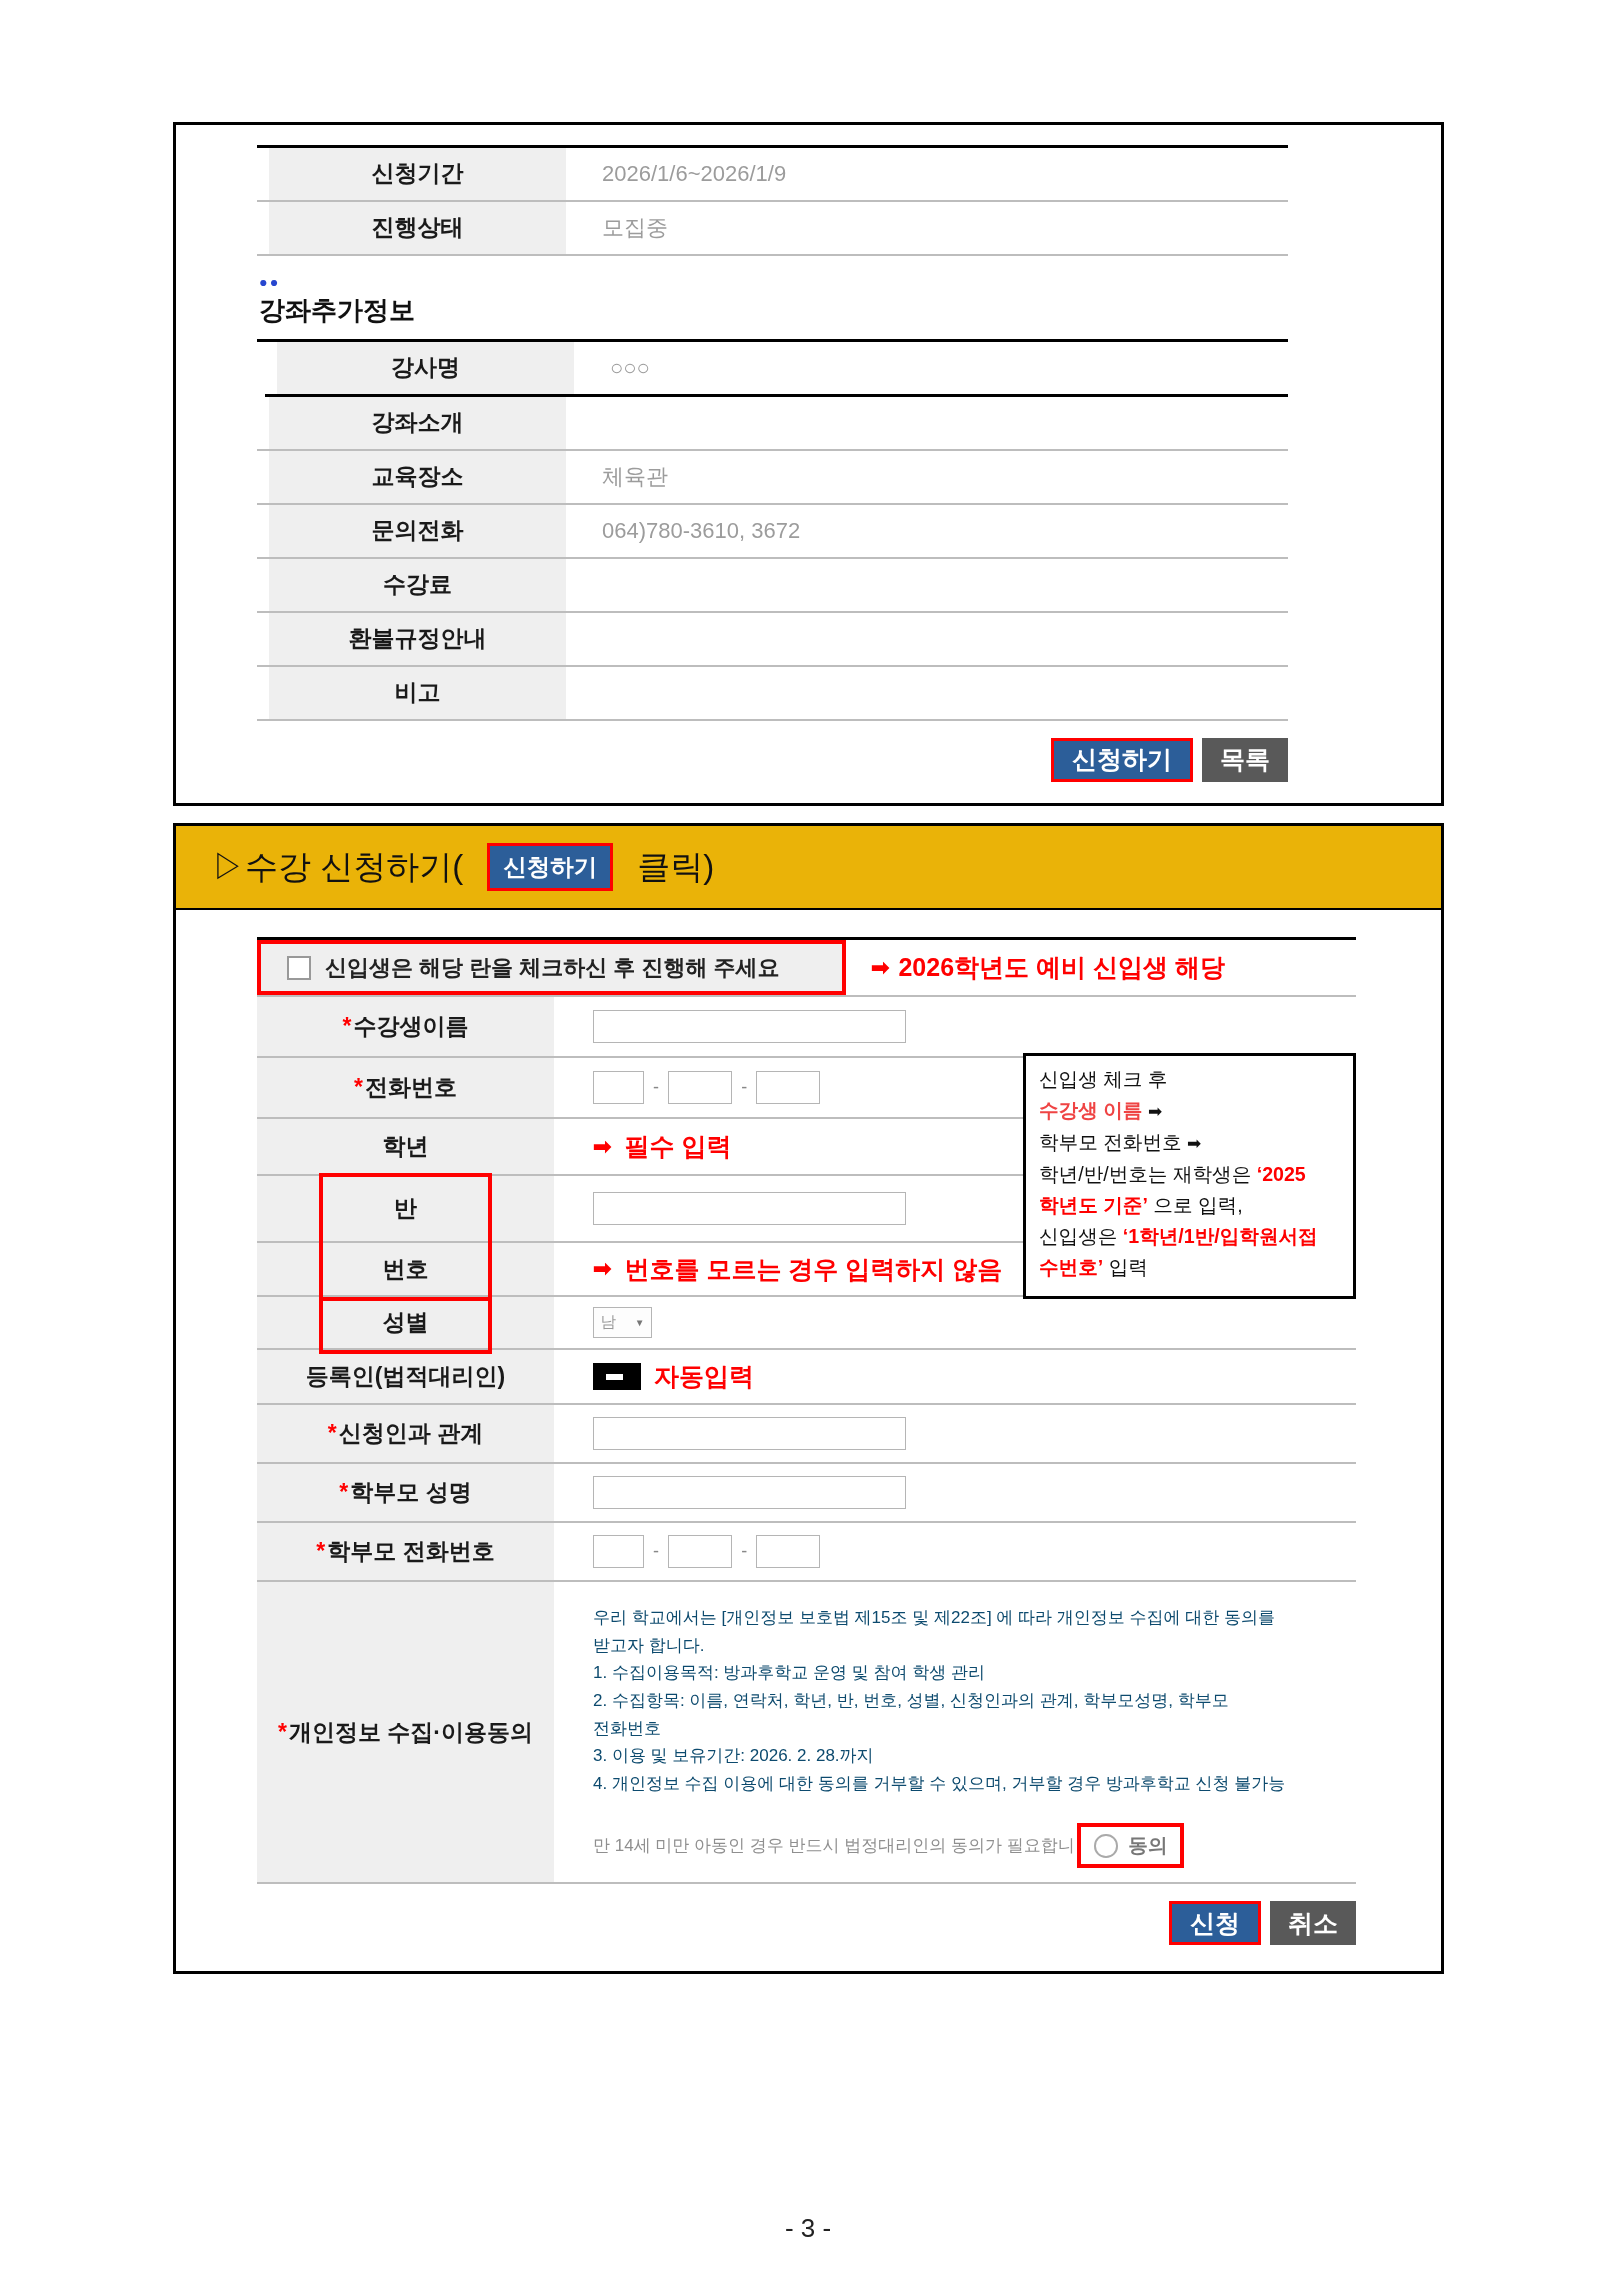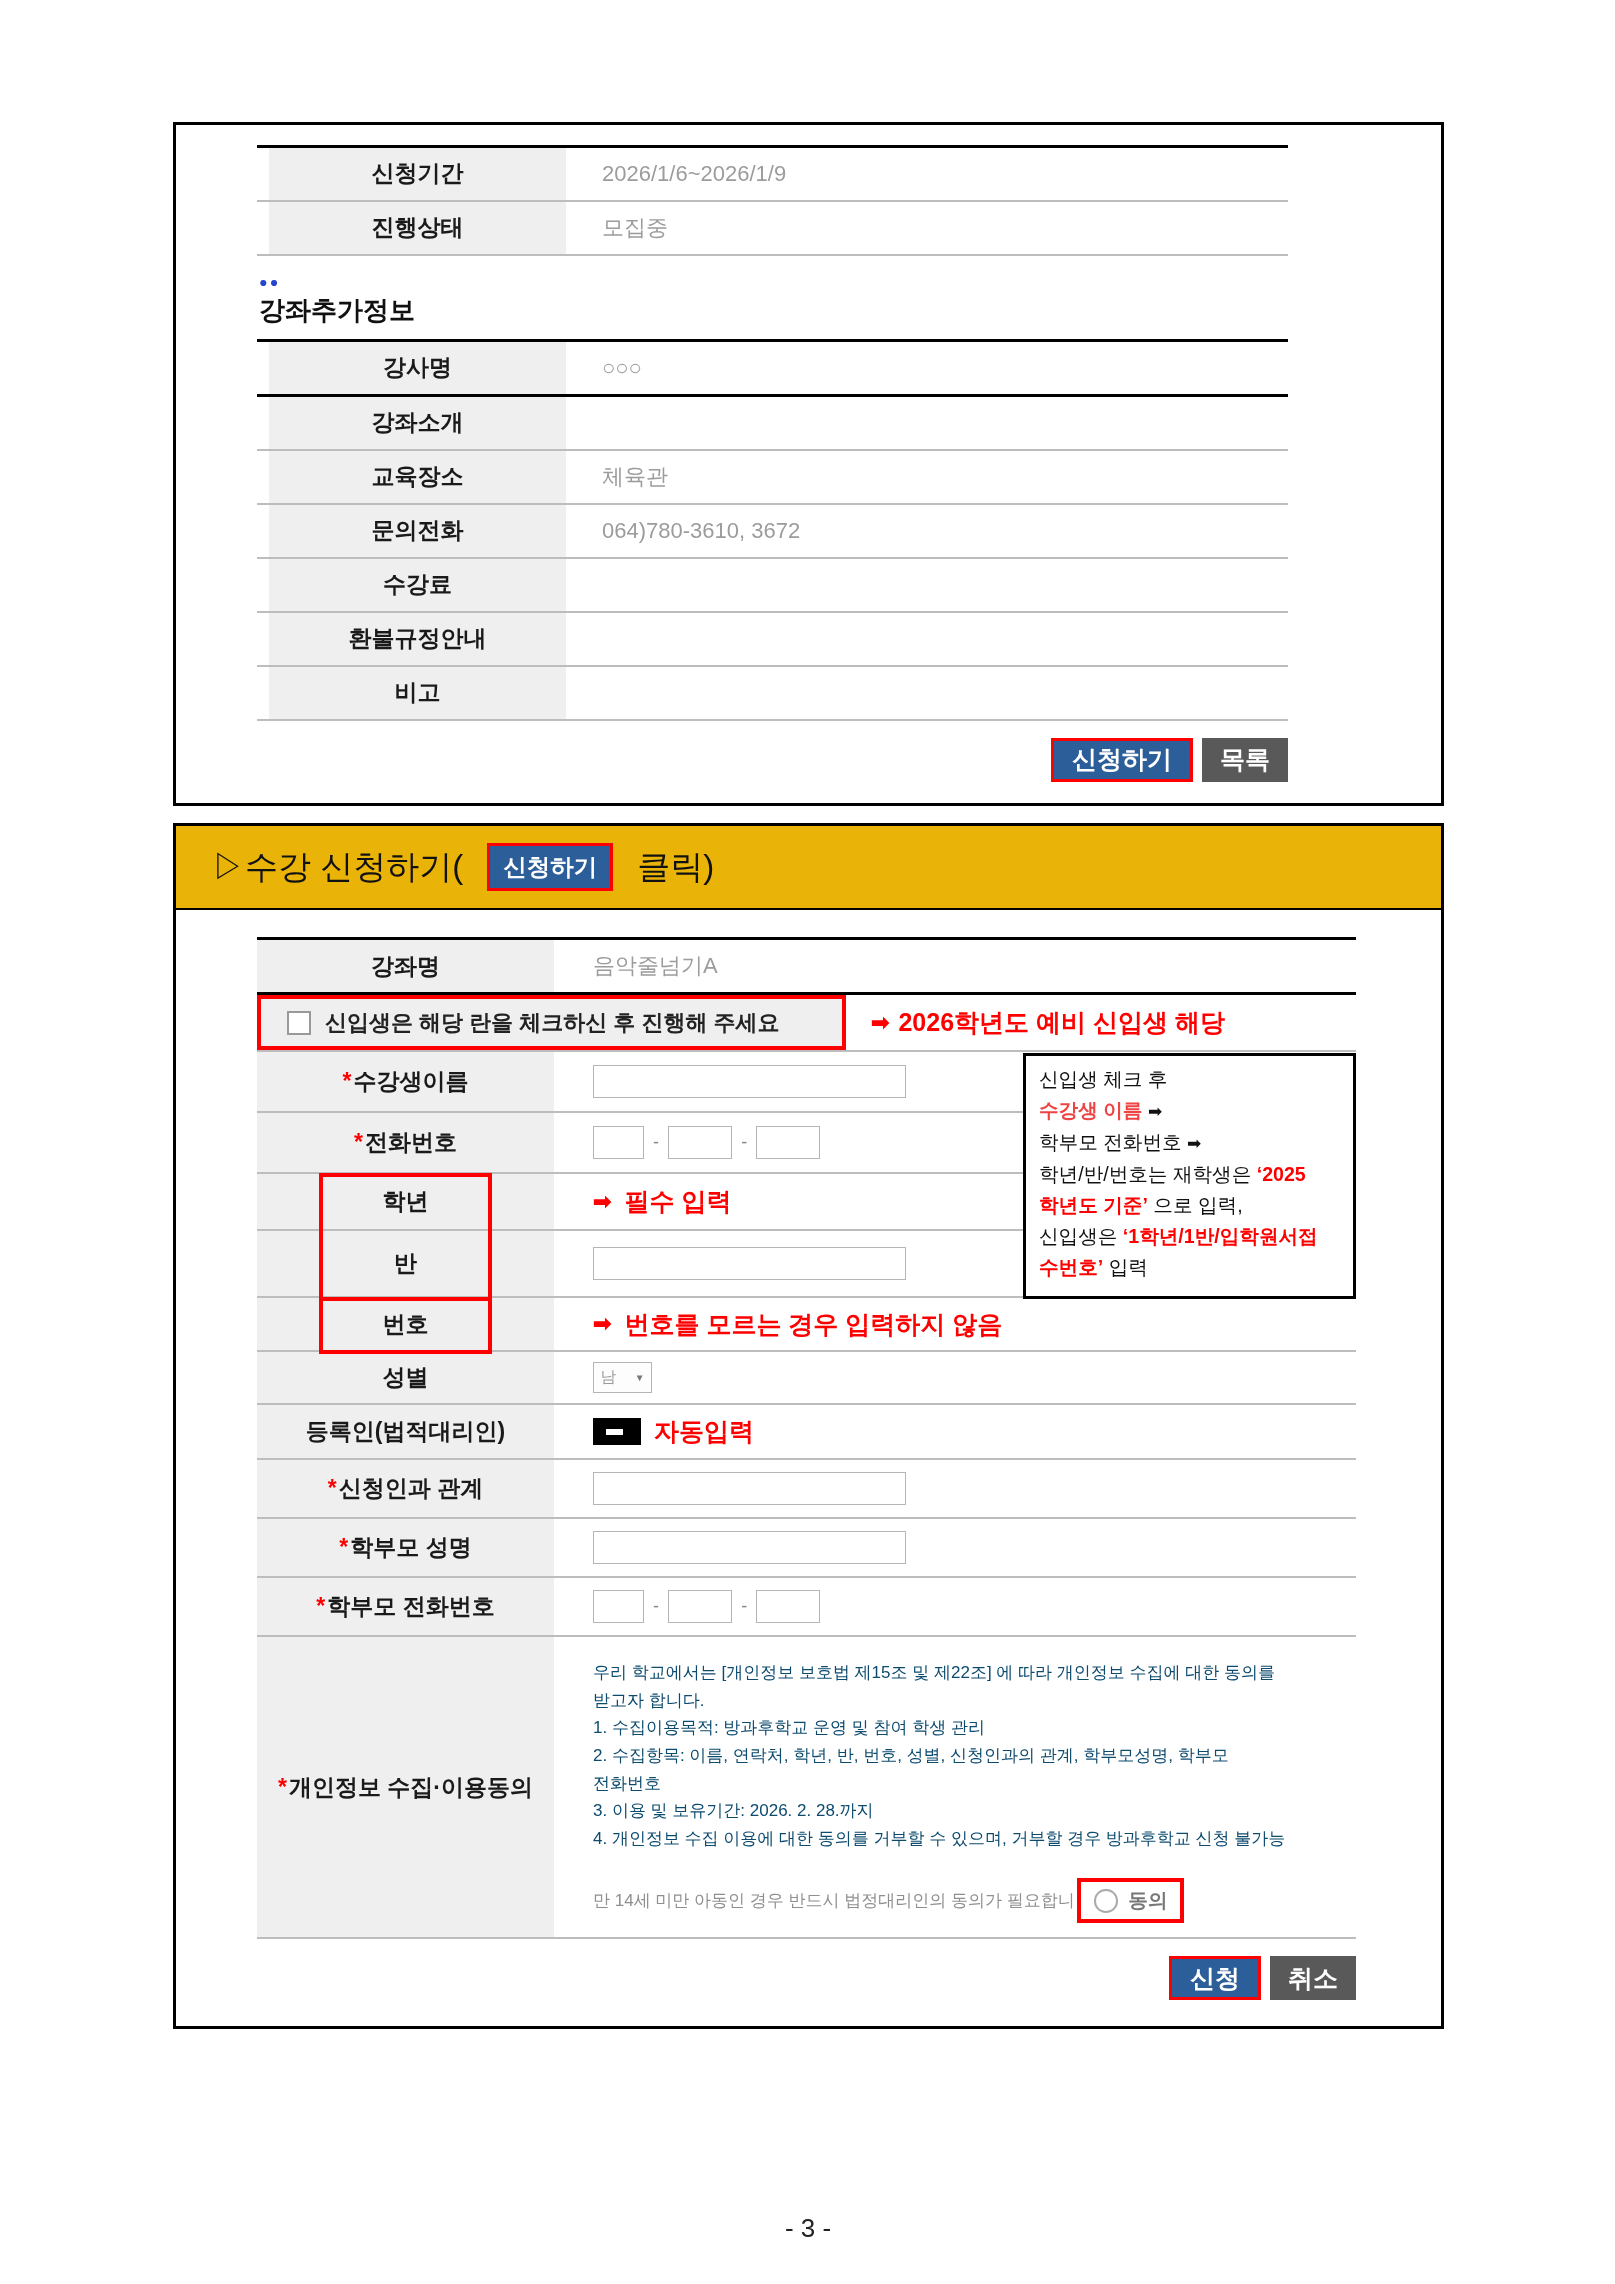--- a/index.html
+++ b/index.html
@@ -6,21 +6,21 @@
   .page{position:relative;width:1616px;height:2284px;background:#fff;overflow:hidden;
         font-family:"Liberation Sans", sans-serif;color:#111;}
   
   .box1{position:absolute;left:173px;top:122px;width:1271px;box-sizing:border-box;
         border:3.3px solid #000;padding:19.6px 0 21px;background:#fff;}
   .box2{position:absolute;left:173px;top:823px;width:1271px;box-sizing:border-box;
         border:3.3px solid #000;background:#fff;}
   
   .t1{margin-left:81px;width:1031px;border-top:3.9px solid #000;}
   .trow{display:flex;align-items:stretch;height:52px;border-bottom:2px solid #bdbdbd;padding-left:12px;}
-  .trow.sep-black{border-bottom:3.3px solid #000;}
+  .trow.sep-black{border-bottom:3.3px solid #000;margin-left:8px;}
   .tlabel{width:297px;background:#efefef;display:flex;align-items:center;justify-content:center;
           font-size:23px;font-weight:700;color:#1a1a1a;}
   .tvalue{flex:1;display:flex;align-items:center;padding-left:36px;font-size:22px;color:#9c9c9c;background:#fff;}
   .dots{margin:18px 0 3.9px 83px;color:#2746cf;font-size:14.3px;letter-spacing:2px;}
   .sec-h{margin:0 0 10.4px 83px;font-size:26px;font-weight:700;color:#111;}
   .btnrow{margin:17px 0 0 81px;width:1031px;display:flex;justify-content:flex-end;gap:9px;}
   .btn{border:none;color:#fff;font-weight:700;font-size:25px;font-family:inherit;
        height:44px;padding:0 18px;box-sizing:border-box;cursor:pointer;display:flex;align-items:center;}
   .btn.blue{background:#2c5e99;border:3.9px solid #ff0000;}
   .btn.gray{background:#595959;}
@@ -144,26 +144,20 @@
   <div class="box2">
     <div class="band">
       <span>▷수강 신청하기(</span>
       <span class="chip">신청하기</span>
       <span> 클릭)</span>
     </div>
 
     <div class="formwrap">
       <div class="ftable">
 
-        <div class="frow h80 sep-black">
-          <div class="flabel">강좌명</div>
-          <div class="fvalue">
-              <span class="val-gray">음악줄넘기A</span>
-            </div>
-        </div>
 
         <div class="frow h85">
           <div class="cb-left">
             <span class="cbox"></span>
             <span>신입생은 해당 란을 체크하신 후 진행해 주세요</span>
           </div>
           <div class="cb-right">
             <span class="arrow-red">➡</span>
             <span class="red-note">2026학년도 예비 신입생 해당</span>
           </div>

